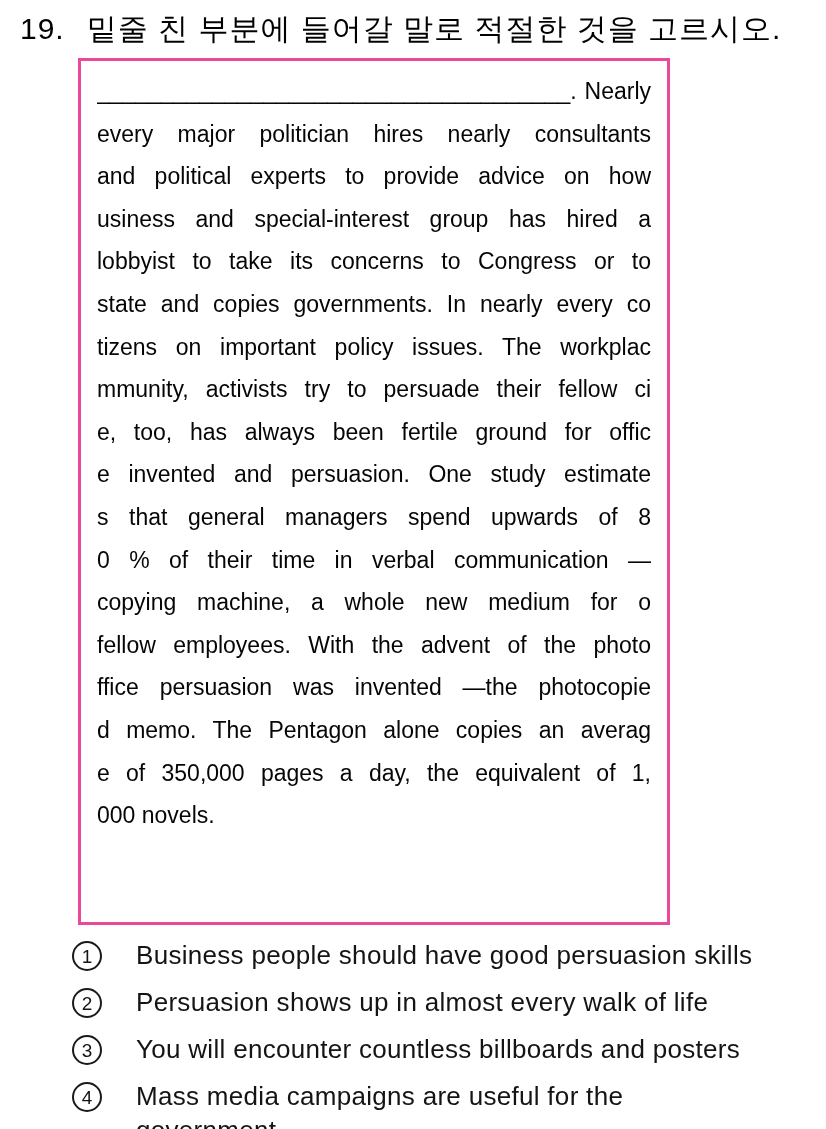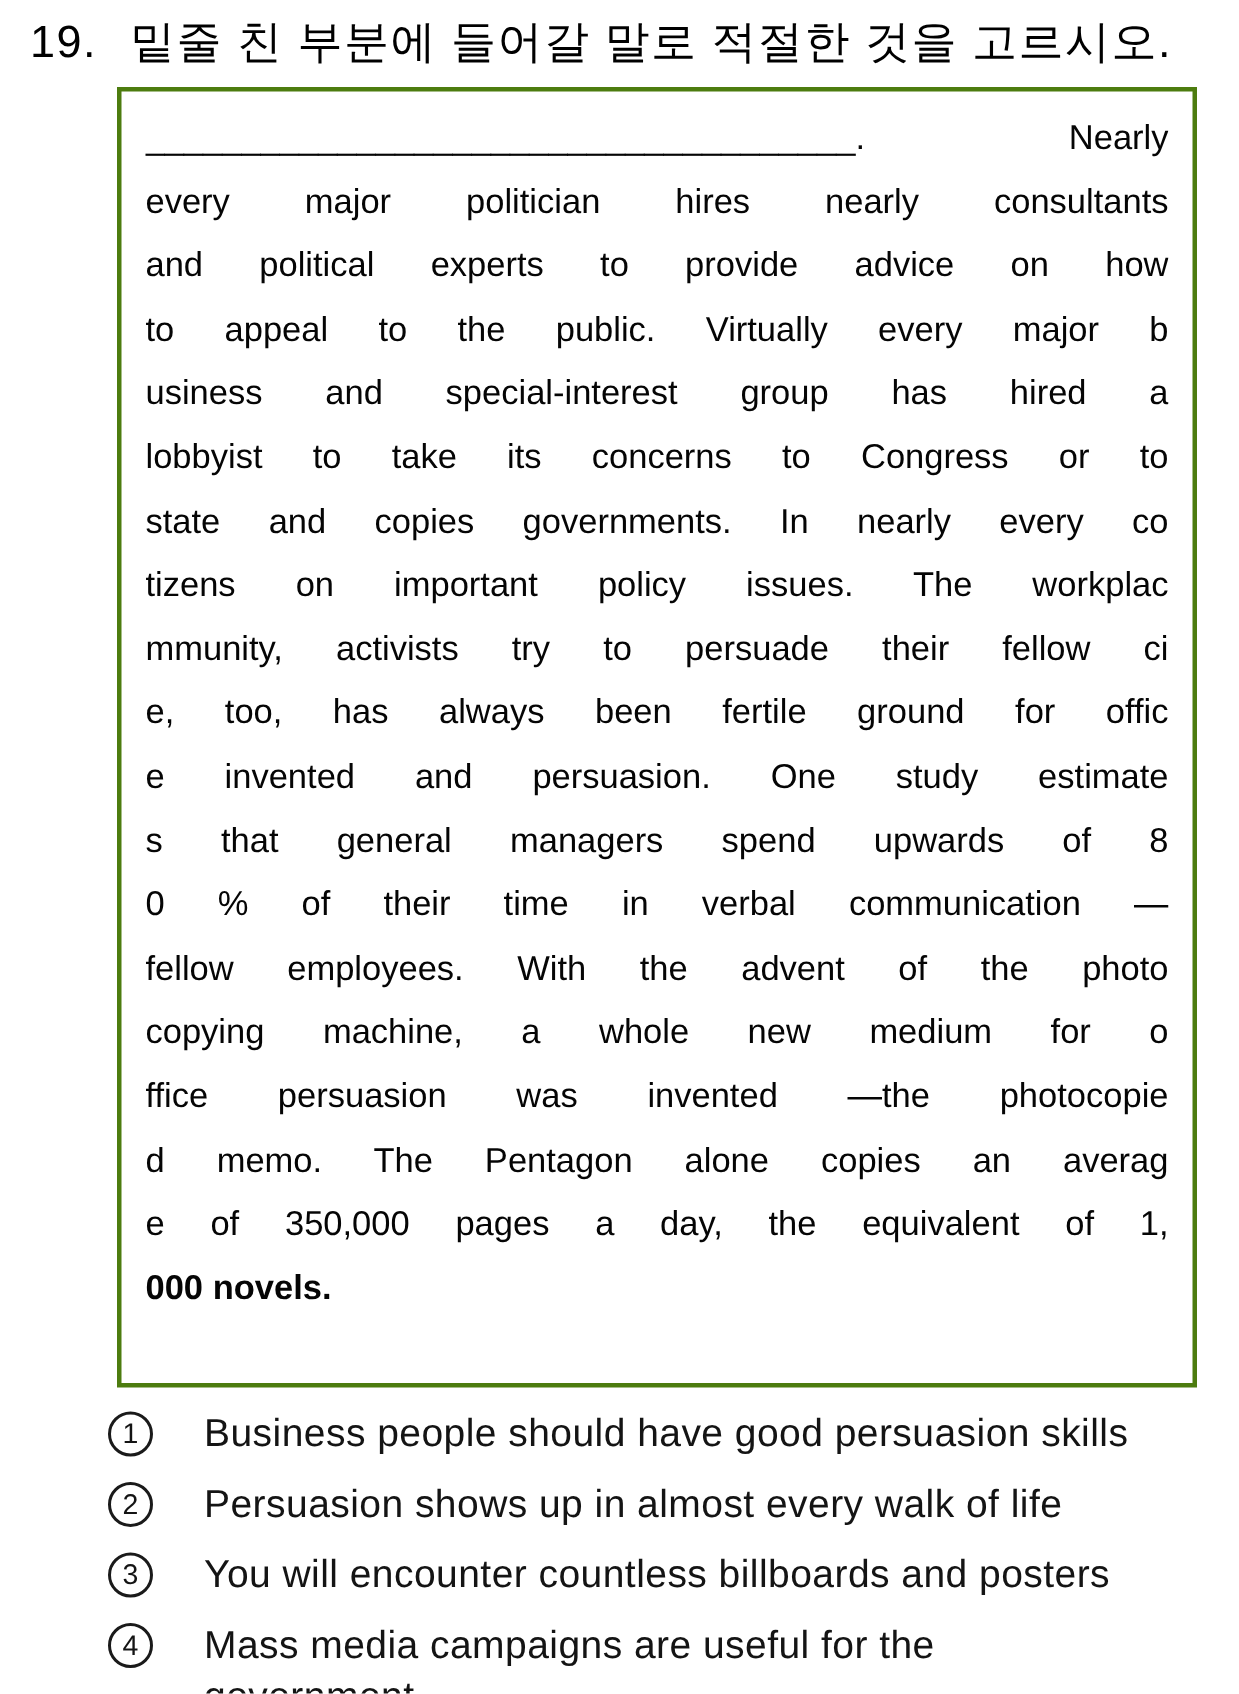--- a/index.html
+++ b/index.html
@@ -24,40 +24,39 @@
     white-space: nowrap;
     letter-spacing: 1px;
   }
   .question-header .qnum {
     margin-right: 22px;
   }
   .passage-box {
     position: absolute;
     left: 78px;
     top: 58px;
-    width: 720px;
+    width: 592px;
     height: 867px;
-    border: 3px solid #4d7c0f;
+    border: 3px solid #ec4899;
     box-sizing: border-box;
     padding: 9px 16px 0 16px;
     background: #ffffff;
   }
   .passage-line {
     font-size: 23px;
     height: 42.6px;
     line-height: 42.6px;
     text-align: justify;
     text-align-last: justify;
     overflow: hidden;
     white-space: normal;
     color: #050505;
   }
   .passage-line:last-child {
     text-align-last: left;
-    font-weight: bold;
   }
   .options {
     position: absolute;
     left: 72px;
     top: 938px;
     width: 734px;
   }
   .option {
     display: flex;
     align-items: flex-start;
@@ -93,32 +92,31 @@
 <body>
 
 <div class="question-header">
   <span class="qnum">19.</span><span>밑줄 친 부분에 들어갈 말로 적절한 것을 고르시오.</span>
 </div>
 
 <div class="passage-box">
   <div class="passage-line">_____________________________________. Nearly</div>
   <div class="passage-line">every major politician hires nearly consultants</div>
   <div class="passage-line">and political experts to provide advice on how</div>
-  <div class="passage-line">to appeal to the public. Virtually every major b</div>
   <div class="passage-line">usiness and special-interest group has hired a</div>
   <div class="passage-line">lobbyist to take its concerns to Congress or to</div>
   <div class="passage-line">state and copies governments. In nearly every co</div>
   <div class="passage-line">tizens on important policy issues. The workplac</div>
   <div class="passage-line">mmunity, activists try to persuade their fellow ci</div>
   <div class="passage-line">e, too, has always been fertile ground for offic</div>
   <div class="passage-line">e invented and persuasion. One study estimate</div>
   <div class="passage-line">s that general managers spend upwards of 8</div>
   <div class="passage-line">0 % of their time in verbal communication —</div>
+  <div class="passage-line">copying machine, a whole new medium for o</div>
   <div class="passage-line">fellow employees. With the advent of the photo</div>
-  <div class="passage-line">copying machine, a whole new medium for o</div>
   <div class="passage-line">ffice persuasion was invented —the photocopie</div>
   <div class="passage-line">d memo. The Pentagon alone copies an averag</div>
   <div class="passage-line">e of 350,000 pages a day, the equivalent of 1,</div>
   <div class="passage-line">000 novels.</div>
 </div>
 
 <div class="options">
   <div class="option">
     <span class="option-marker">1</span>
     <span class="option-label">Business people should have good persuasion skills</span>

